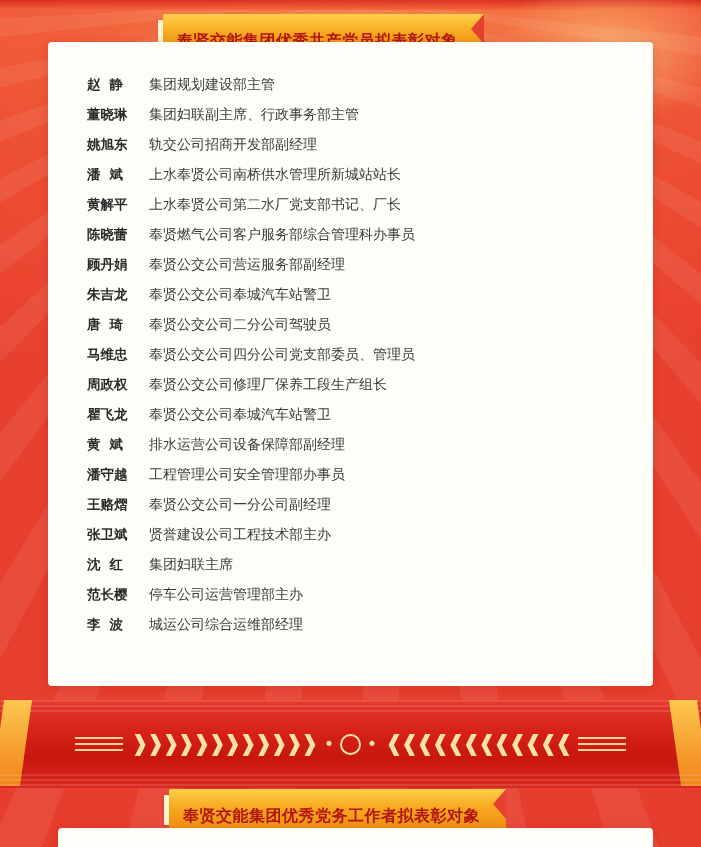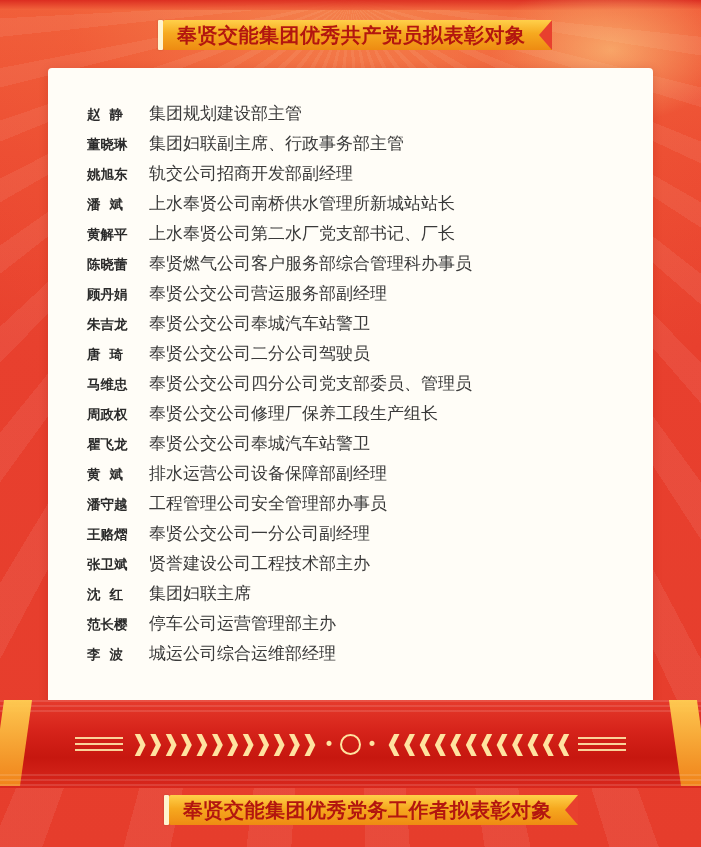--- a/index.html
+++ b/index.html
@@ -49,24 +49,24 @@
     height: 30px;
     background: #fff4cf;
     border-radius: 1px;
     box-shadow: 0 0 2px rgba(0,0,0,0.2);
   }
   .ribbon .banner {
     position: relative;
     height: 30px;
     display: flex;
     align-items: center;
-    padding: 0 26px 0 14px;
+    padding: 12px 26px 0 14px;
     background: linear-gradient(180deg, #ffd04a 0%, #f6a91f 45%, #ee8b12 100%);
     color: #b3160f;
-    font-size: 20px;
+    font-size: 16px;
     font-weight: bold;
     letter-spacing: 0.5px;
     white-space: nowrap;
     border-radius: 2px 0 0 2px;
   }
   .ribbon .banner::after {
     content: "";
     position: absolute;
     right: 0; top: 0;
     width: 0; height: 0;
@@ -76,21 +76,20 @@
   }
   #ribbon1 { top: 20px; left: 158px; }
   #ribbon2 { top: 795px; left: 164px; }
 
   
   .card {
     position: absolute;
     background: #fffdf7;
     border-radius: 4px;
     box-shadow: 0 2px 10px rgba(120,10,5,0.18);
-    margin-top: 26px;
   }
   #card1 {
     top: 42px;
     left: 48px;
     width: 605px;
     height: 644px;
   }
   #card2 {
     top: 828px;
     left: 58px;
@@ -113,21 +112,21 @@
     flex: 0 0 62px;
     font-size: 13.5px;
     font-weight: bold;
     color: #2b2b2b;
     letter-spacing: 0;
   }
   .name-row .nm.sp {
     letter-spacing: 9px;
   }
   .name-row .role {
-    font-size: 17px;
+    font-size: 14px;
     color: #3a3a3a;
     white-space: nowrap;
   }
 
   
   .divider {
     position: absolute;
     left: 0;
     right: 0;
     top: 700px;

